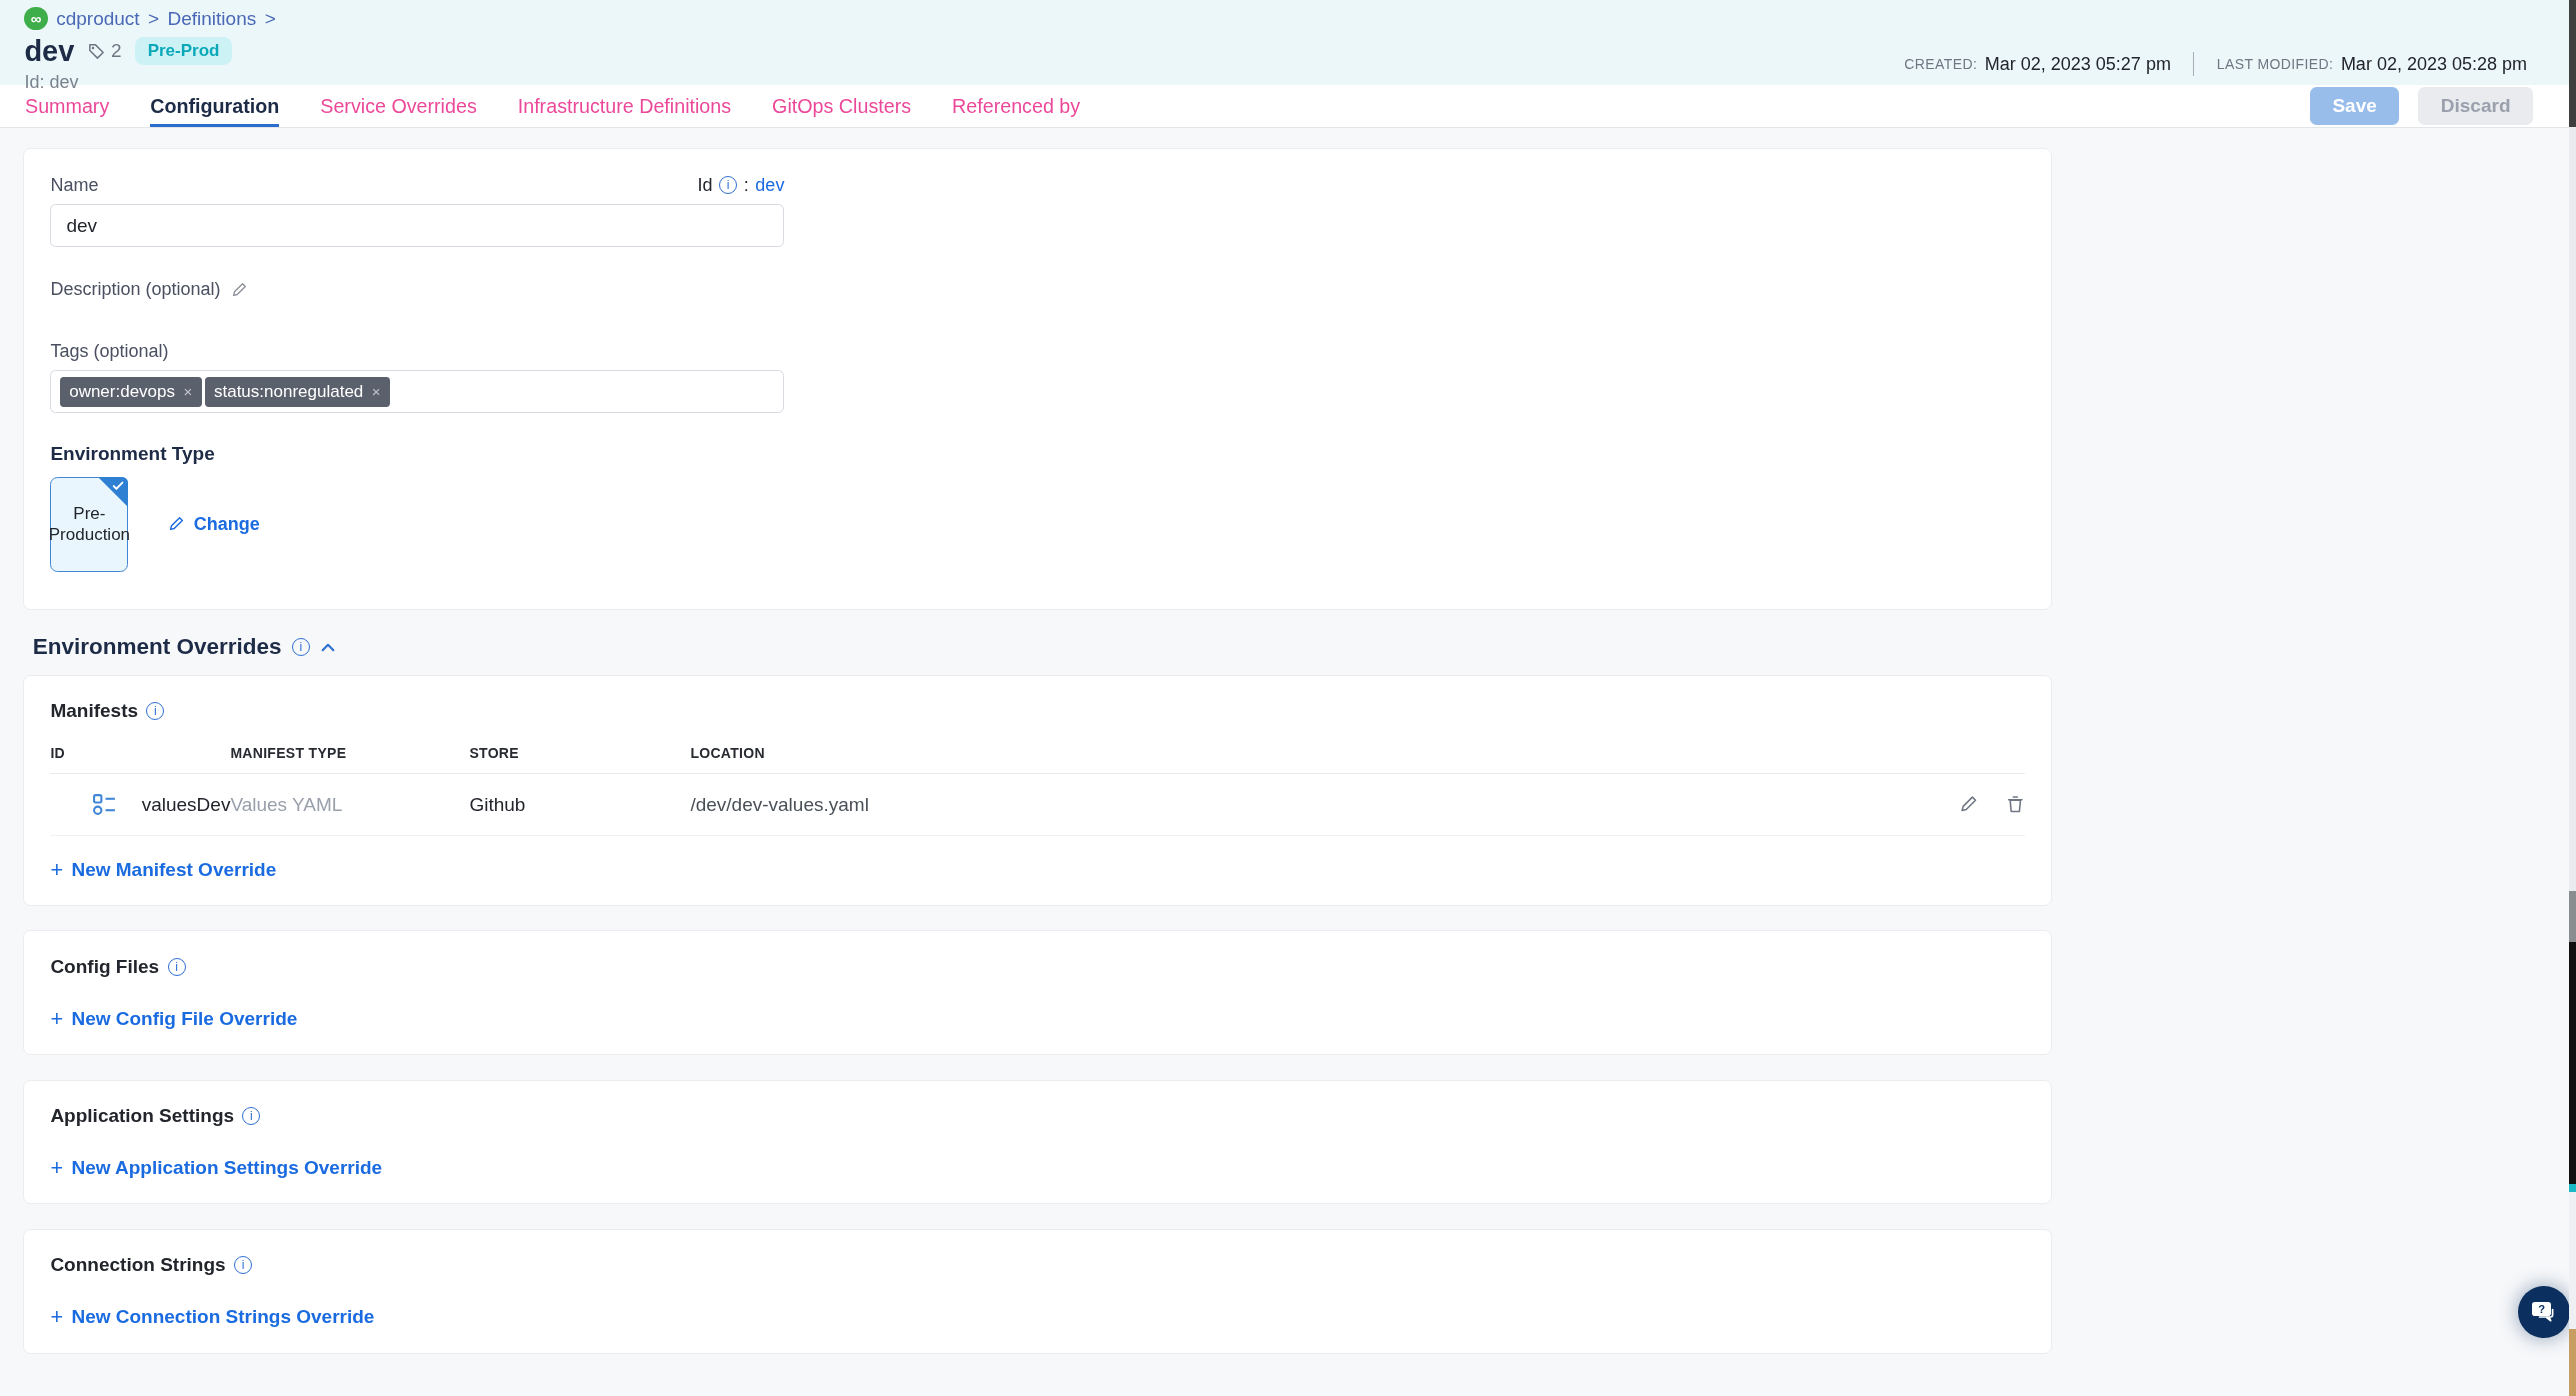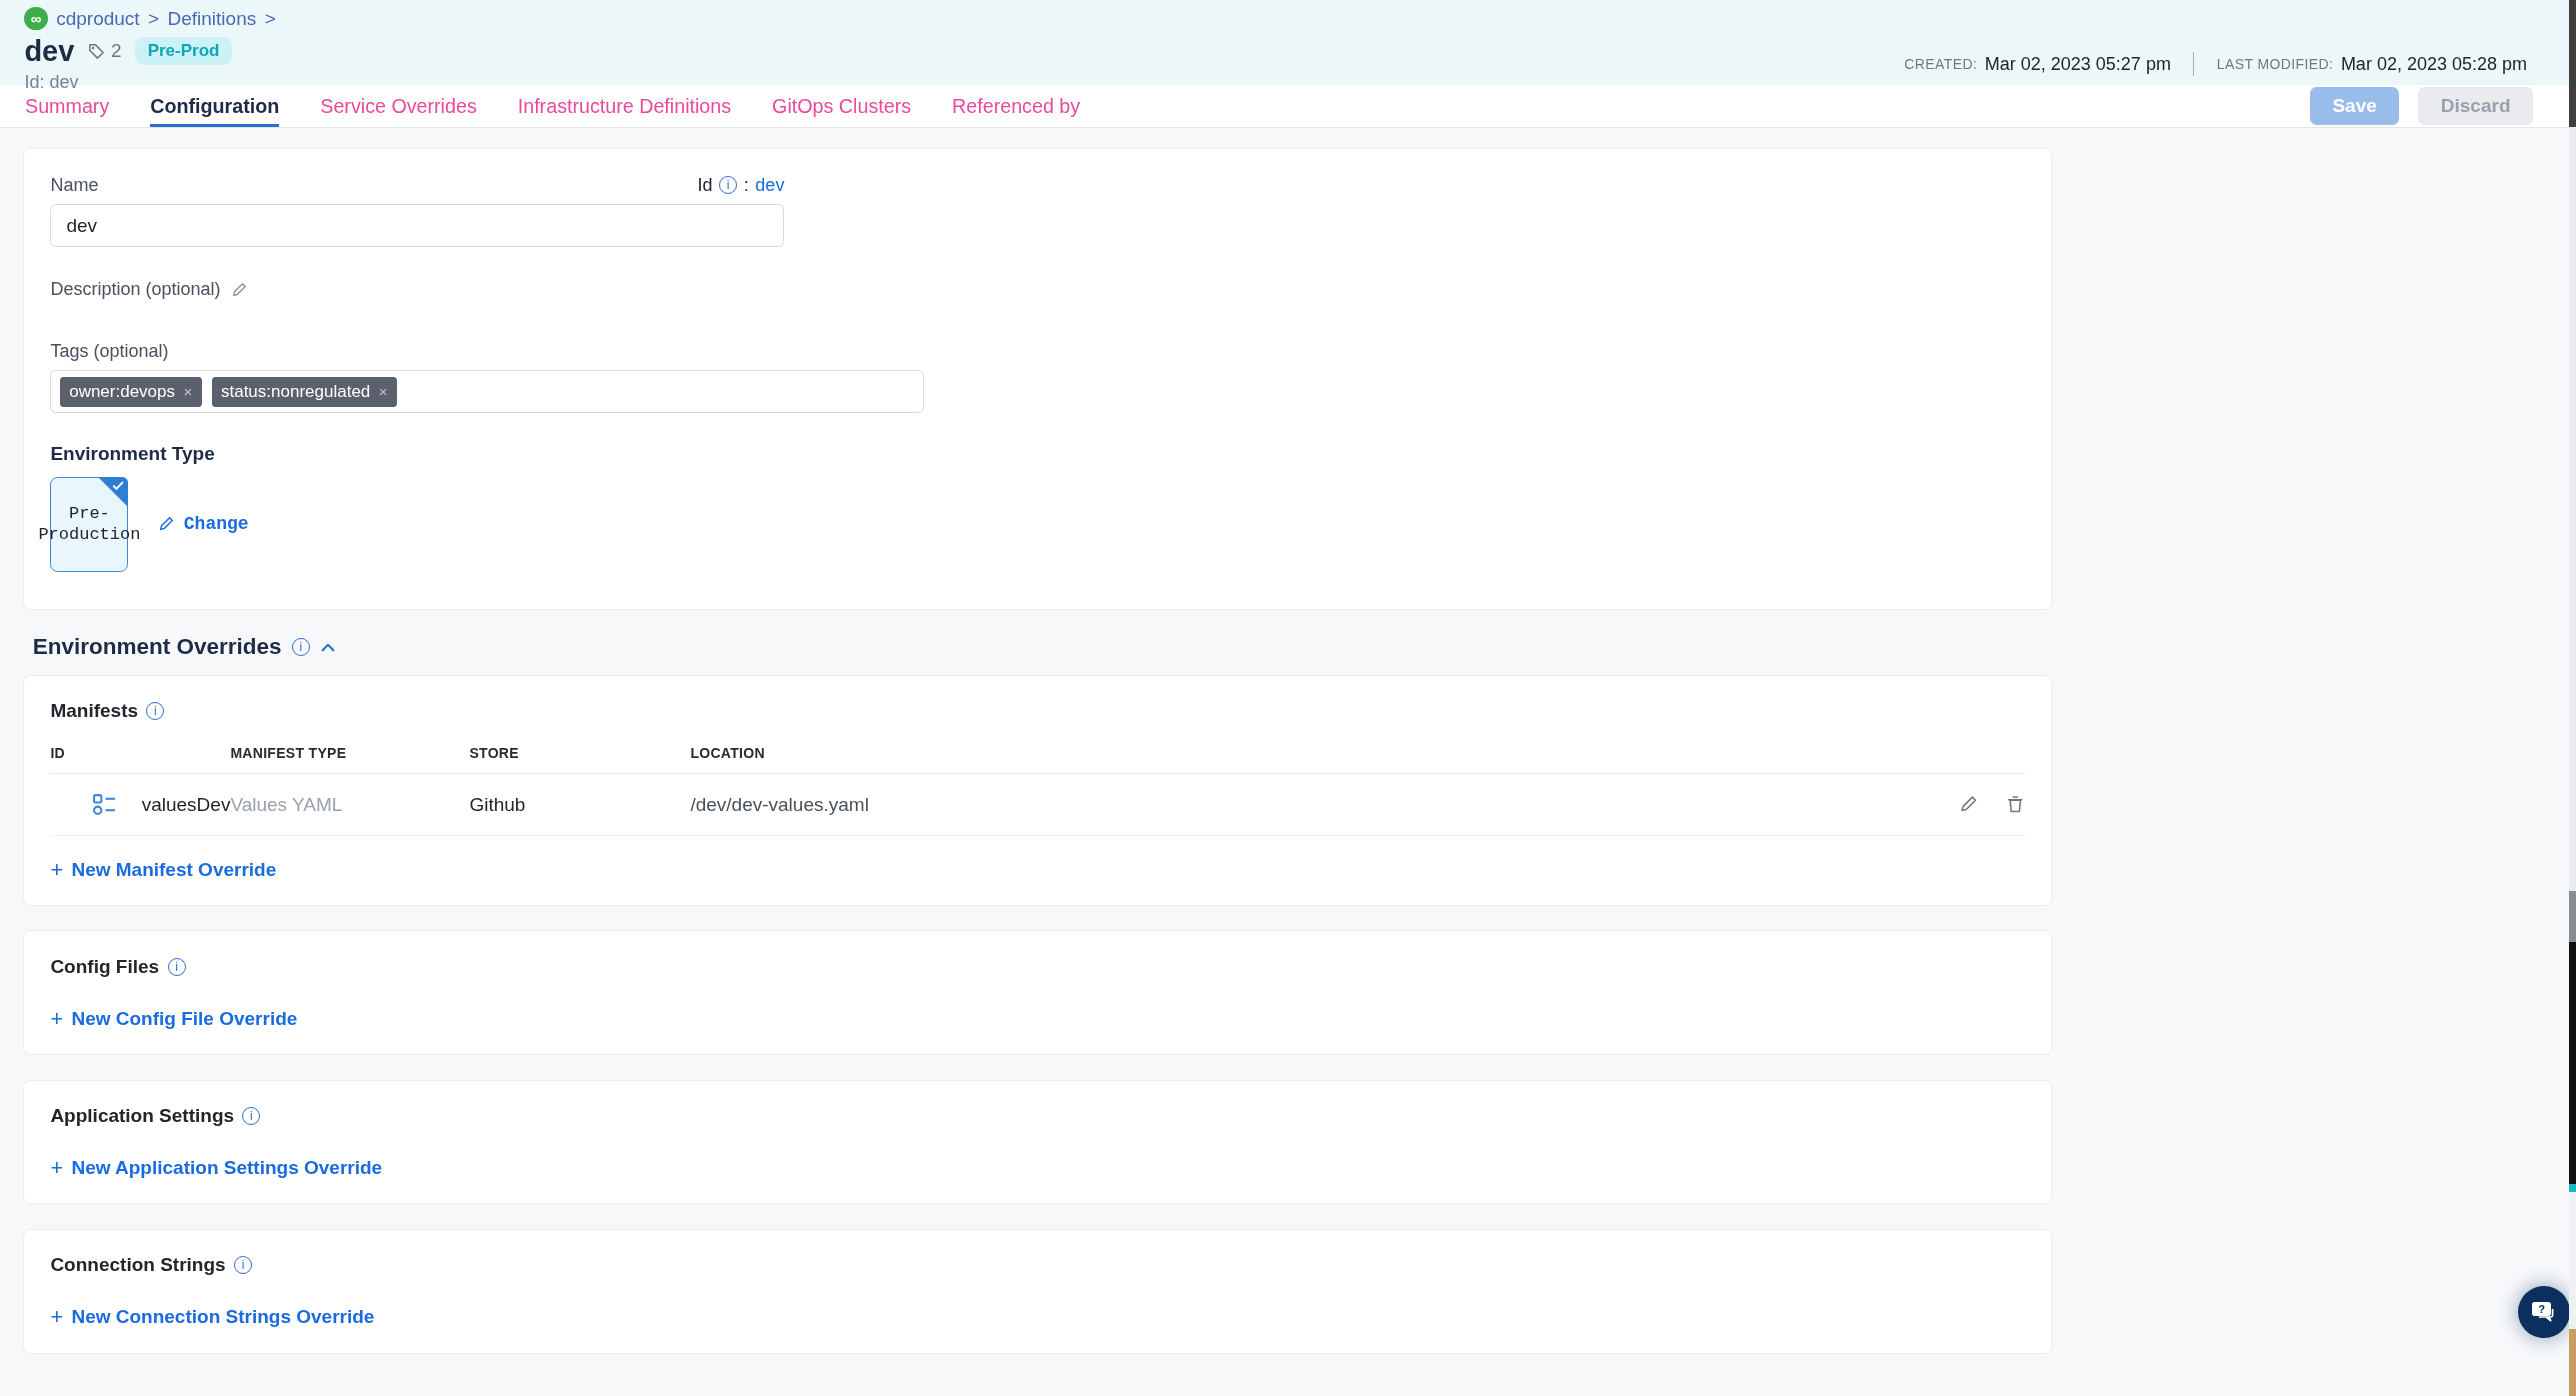--- a/index.html
+++ b/index.html
@@ -45,27 +45,27 @@
   .card{ width:2029px; background:#fff; border:0.9px solid #ececf0; border-radius:7.5px; }
   .card-form{ padding:26px 26px 37px 26px; margin-bottom:24.4px; }
   .field-label{ font-size:18px; color:#4a5060; }
   .name-row{ width:734px; display:flex; justify-content:space-between; align-items:center; }
   .id-chip{ display:flex; align-items:center; gap:6.6px; font-size:18px; color:#22252b; }
   .link{ color:#1a6be0; cursor:pointer; }
   .text-input{ width:734px; height:43px; border:0.9px solid #d8dae2; border-radius:5.6px; font-size:19px;
     color:#22252b; padding:0 15px; display:flex; align-items:center; background:#fff; margin-top:8.4px; }
   .desc-row{ margin-top:32px; display:flex; align-items:center; gap:9.4px; }
   .tags-label{ margin-top:41px; }
-  .tags-input{ width:874px; height:43px; border:0.9px solid #d8dae2; border-radius:5.6px; margin-top:8.4px;
-    display:flex; gap:10px; align-items:center; padding:0 8.4px; background:#fff; }
+  .tags-input{ width:734px; height:43px; border:0.9px solid #d8dae2; border-radius:5.6px; margin-top:8.4px;
+    display:flex; gap:3px; align-items:center; padding:0 8.4px; background:#fff; }
   .chip{ background:#5a606c; color:#fff; font-size:17px; padding:4.7px 9.4px; border-radius:3.7px;
     display:flex; gap:8.4px; align-items:center; }
   .chip-x{ color:#c3c7cf; font-size:15px; cursor:pointer; }
   .envtype-label{ margin-top:30px; font-size:19px; font-weight:700; color:#1d2b46; }
-  .envtype-row{ display:flex; align-items:center; gap:29px; margin-top:11.2px;font-family:Liberation Mono, monospace; }
+  .envtype-row{ display:flex; align-items:center; gap:39px; margin-top:11.2px; }
   .envtype-card{ width:78px; height:95px; border:1.9px solid #3f86d6; background:#e9f6fd; border-radius:7.5px;
     position:relative; display:flex; align-items:center; justify-content:center; text-align:center;
     font-size:17px; color:#22252b; line-height:1.25; cursor:pointer; }
   .envtype-corner{ position:absolute; top:-0.9px; right:-0.9px; width:0; height:0;
     border-top:30px solid #2f7fd3; border-left:30px solid transparent; border-radius:0 5.6px 0 0; }
   .envtype-check{ position:absolute; top:1.9px; right:2.8px; }
   .change-link{ display:flex; align-items:center; gap:8.4px; color:#1a6be0; font-size:18px; font-weight:600; cursor:pointer; }
   .section-heading{ display:flex; align-items:center; gap:10.3px; margin:7.5px 0 15px 9.4px;
     font-size:22.5px; font-weight:700; color:#1d2b46; }
   .card-sub{ padding:24.4px 26px; margin-bottom:24.4px; }

